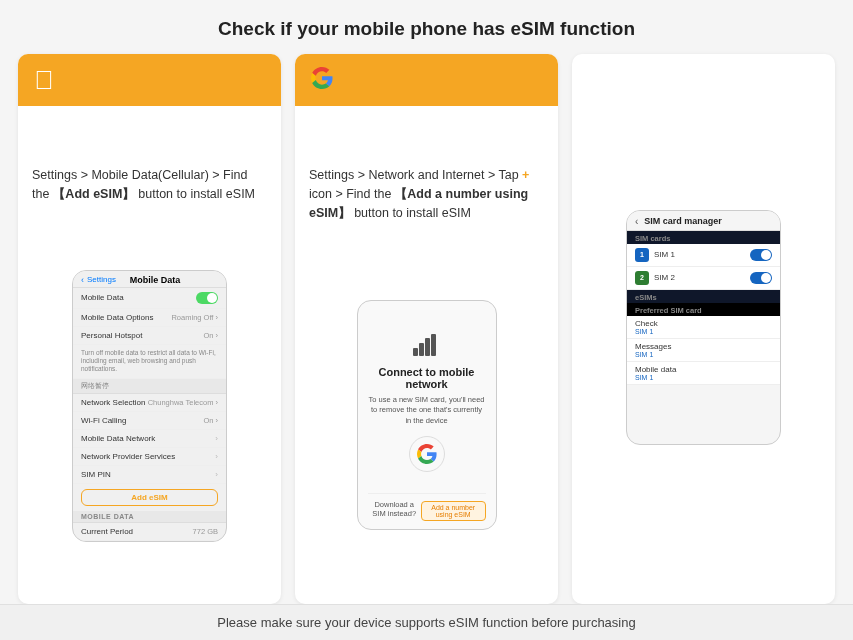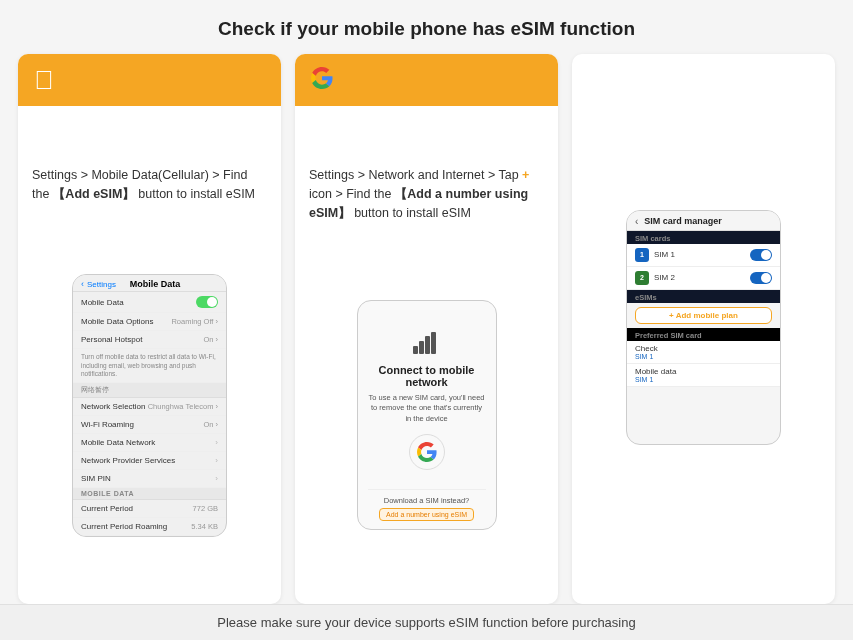--- a/index.html
+++ b/index.html
@@ -215,21 +215,21 @@
       display: flex;
       align-items: center;
       justify-content: center;
       margin-bottom: 16px;
     }
     .google-download-area {
       border-top: 1px solid #eee;
       width: 100%;
       padding-top: 6px;
       display: flex;
-      flex-direction: column;
+      flex-direction: row;
       align-items: center;
     }
     .google-download-text {
       font-size: 7.5px;
       color: #555;
       text-align: center;
       margin-bottom: 3px;
     }
     .google-add-btn {
       background: #fff3e0;
@@ -405,43 +405,40 @@
         </div>
         <div class="phone-list-item" style="font-size:6.5px;color:#888;line-height:1.3;">
           <span>Turn off mobile data to restrict all data to Wi-Fi, including email, web browsing and push notifications.</span>
         </div>
         <div class="phone-section-header">网络暂停</div>
         <div class="phone-list-item">
           <span>Network Selection</span>
           <span class="value">Chunghwa Telecom ›</span>
         </div>
         <div class="phone-list-item">
-          <span>Wi-Fi Roaming</span>
+          <span>Wi-Fi Calling</span>
           <span class="value">On ›</span>
         </div>
         <div class="phone-list-item">
           <span>Mobile Data Network</span>
           <span class="arrow">›</span>
         </div>
         <div class="phone-list-item">
           <span>Network Provider Services</span>
           <span class="arrow">›</span>
         </div>
         <div class="phone-list-item">
           <span>SIM PIN</span>
           <span class="arrow">›</span>
         </div>
+        <div class="phone-add-esim-btn">Add eSIM</div>
         <div class="phone-section-title">MOBILE DATA</div>
         <div class="phone-list-item">
           <span>Current Period</span>
           <span class="value">772 GB</span>
-        </div>
-        <div class="phone-list-item">
-          <span>Current Period Roaming</span>
-          <span class="value">5.34 KB</span>
         </div>
       </div>
     </div>
   </div>
 
   <div class="card">
     <div class="card-header">
       <span>
         <svg width="28" height="28" viewBox="0 0 48 48" class="google-g-svg">
           <path fill="#EA4335" d="M24 9.5c3.54 0 6.71 1.22 9.21 3.6l6.85-6.85C35.9 2.38 30.47 0 24 0 14.62 0 6.51 5.38 2.56 13.22l7.98 6.19C12.43 13.72 17.74 9.5 24 9.5z"></path>
@@ -501,27 +498,30 @@
           <div class="samsung-toggle-on"></div>
         </div>
         <div class="samsung-sim-item">
           <div style="display:flex;align-items:center;">
             <div class="samsung-sim-icon green">2</div>
             <span>SIM 2</span>
           </div>
           <div class="samsung-toggle-on"></div>
         </div>
         <div class="samsung-section-header">eSIMs</div>
-        <div class="samsung-add-plan-btn">+ Add mobile plan</div>
         <div class="samsung-preferred-section">Preferred SIM card</div>
         <div class="samsung-preferred-item">
           <span class="label">Check</span>
           <span class="sublabel">SIM 1</span>
         </div>
         <div class="samsung-preferred-item">
+          <span class="label">Messages</span>
+          <span class="sublabel">SIM 1</span>
+        </div>
+        <div class="samsung-preferred-item">
           <span class="label">Mobile data</span>
           <span class="sublabel">SIM 1</span>
         </div>
       </div>
     </div>
   </div>
 
 </div>
 
 <div class="footer-bar">

